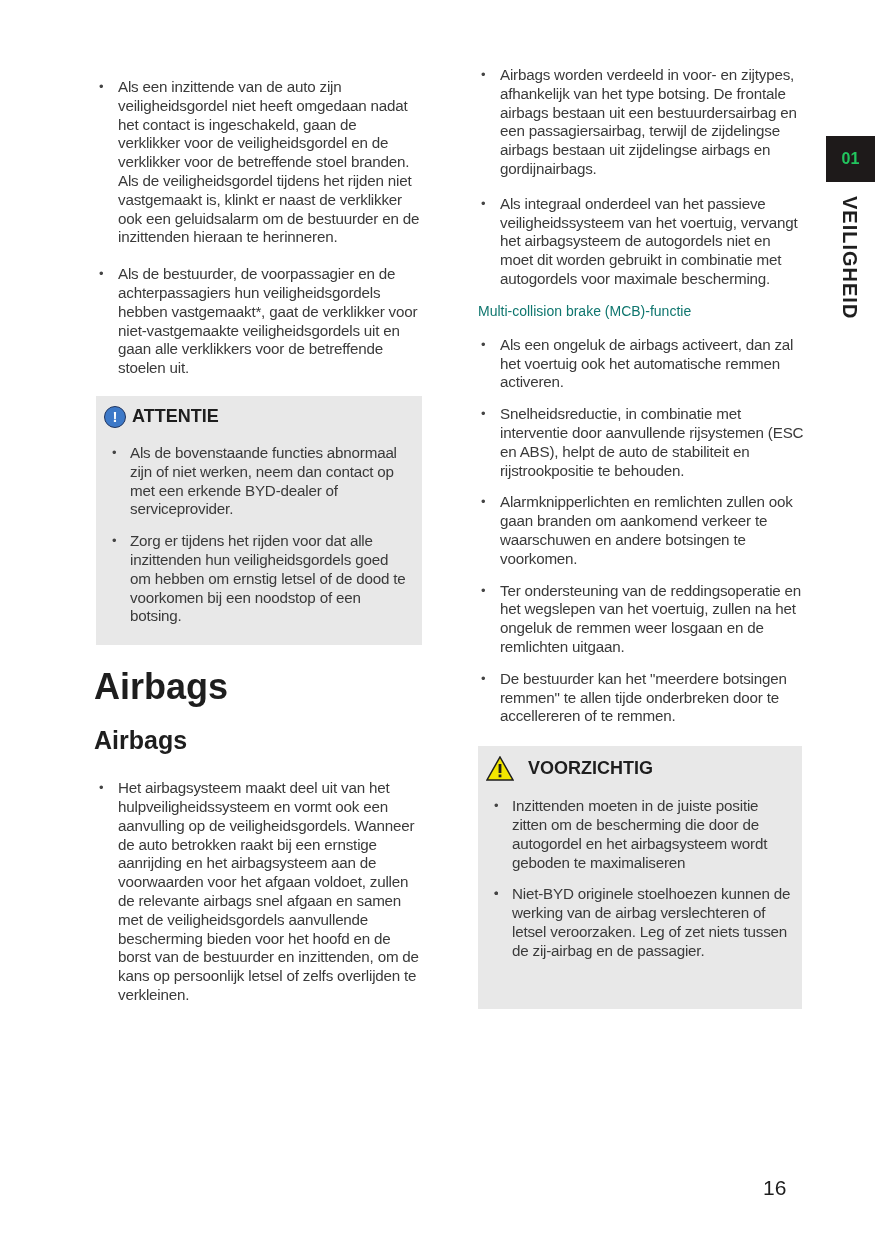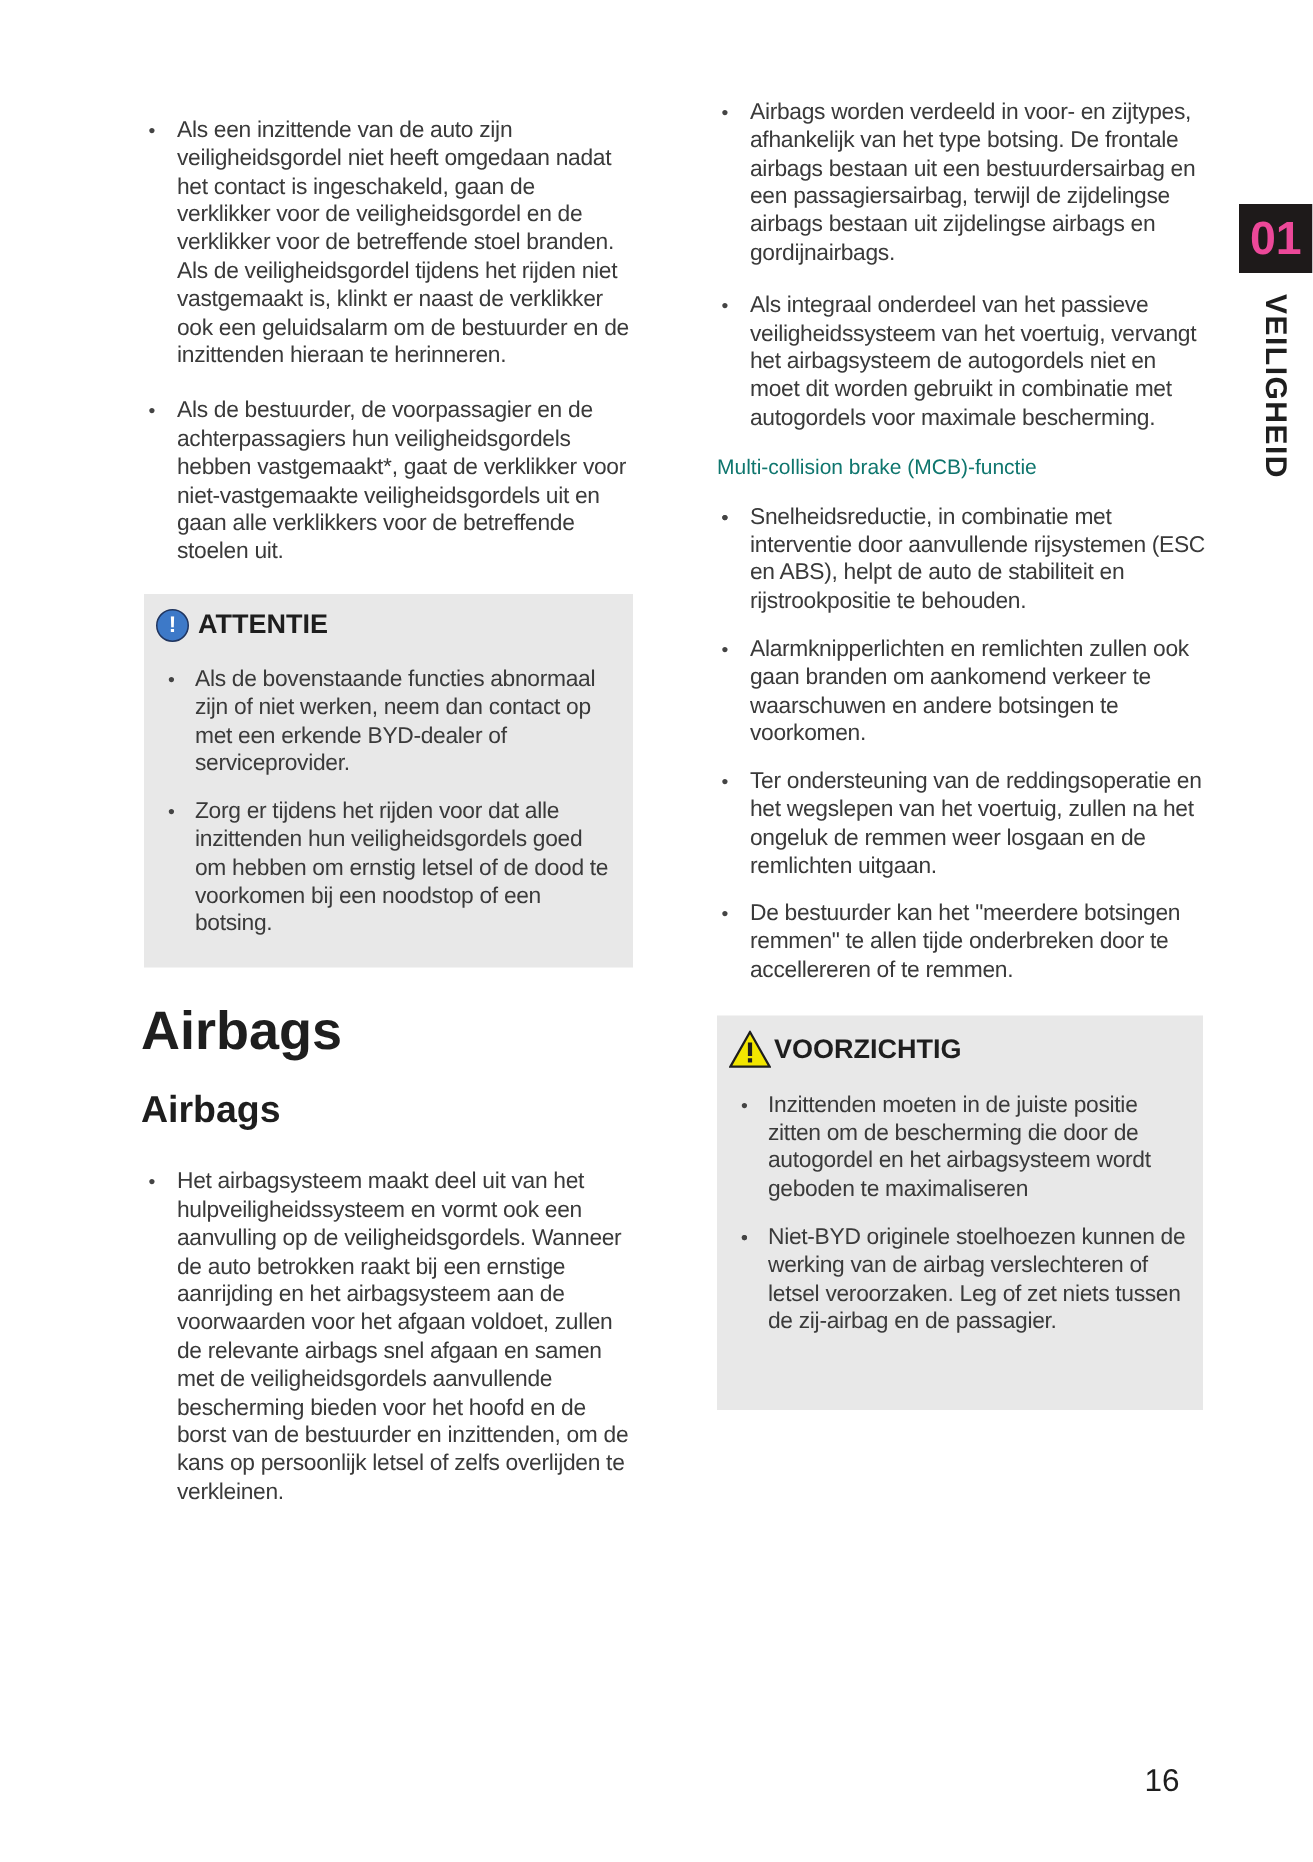--- a/index.html
+++ b/index.html
@@ -31,21 +31,21 @@
   .info-icon {
     width: 22px; height: 22px; border-radius: 50%; background: #3d79c8;
     border: 1.5px solid #20355f; color: #fff; font-weight: bold; font-size: 15px;
     display: inline-flex; align-items: center; justify-content: center; box-sizing: border-box;
   }
   h1.sec { font-size: 36px; font-weight: bold; color: #1e1e1e; margin: 20px 0 0 -2px; line-height: 44px; }
   h2.sub { font-size: 25px; font-weight: bold; color: #1e1e1e; margin: 16px 0 24px -2px; line-height: 30px; }
   h3.minor { font-size: 14px; font-weight: normal; color: #0f766e; margin: 2px 0 16px 0; line-height: 18px; }
   .tab-box {
     position: absolute; left: 826px; top: 136px; width: 49px; height: 46px;
-    background: #1e1a1a; color: #ec4899; font-weight: bold; font-size: 31px;
+    background: #1e1a1a; color: #22c55e; font-weight: bold; font-size: 16px;
     display: flex; align-items: center; justify-content: center;
   }
   .tab-label {
     position: absolute; left: 838px; top: 196px; writing-mode: vertical-rl;
     font-size: 20px; font-weight: bold; color: #1e1e1e; letter-spacing: 1px;
   }
   .page-num { position: absolute; left: 763px; top: 1176px; font-size: 21px; color: #1e1e1e; }
 </style>
 </head>
 <body>
@@ -105,41 +105,42 @@
       <span class="bullet">•</span>
       <span>Als integraal onderdeel van het passieve veiligheidssysteem van het voertuig, vervangt het airbagsysteem de autogordels niet en moet dit worden gebruikt in combinatie met autogordels voor maximale bescherming.</span>
     </li>
   </ul>
 
   <h3 class="minor">Multi-collision brake (MCB)-functie</h3>
 
   <ul class="blist">
     <li>
       <span class="bullet">•</span>
+      <span>Als een ongeluk de airbags activeert, dan zal het voertuig ook het automatische remmen activeren.</span>
     </li>
     <li>
       <span class="bullet">•</span>
       <span>Snelheidsreductie, in combinatie met interventie door aanvullende rijsystemen (ESC en ABS), helpt de auto de stabiliteit en rijstrookpositie te behouden.</span>
     </li>
     <li>
       <span class="bullet">•</span>
       <span>Alarmknipperlichten en remlichten zullen ook gaan branden om aankomend verkeer te waarschuwen en andere botsingen te voorkomen.</span>
     </li>
     <li>
       <span class="bullet">•</span>
       <span>Ter ondersteuning van de reddingsoperatie en het wegslepen van het voertuig, zullen na het ongeluk de remmen weer losgaan en de remlichten uitgaan.</span>
     </li>
     <li>
       <span class="bullet">•</span>
       <span>De bestuurder kan het "meerdere botsingen remmen" te allen tijde onderbreken door te accellereren of te remmen.</span>
     </li>
   </ul>
 
   <div class="notice" style="width:306px; padding-bottom:36px; margin-top:20px;">
-    <div class="notice-head" style="gap:2px;text-align:right;">
+    <div class="notice-head" style="gap:14px;text-align:right;">
       <svg width="28" height="25" viewBox="0 0 28 25">
         <polygon points="14,1 27,24 1,24" fill="#f2e600" stroke="#1e1e1e" stroke-width="1.5"></polygon>
         <rect x="12.6" y="8" width="2.8" height="9" fill="#1e1e1e"></rect>
         <rect x="12.6" y="18.5" width="2.8" height="2.8" fill="#1e1e1e"></rect>
       </svg>
       <span>VOORZICHTIG</span>
     </div>
     <ul class="blist">
       <li>
         <span class="bullet">•</span>

